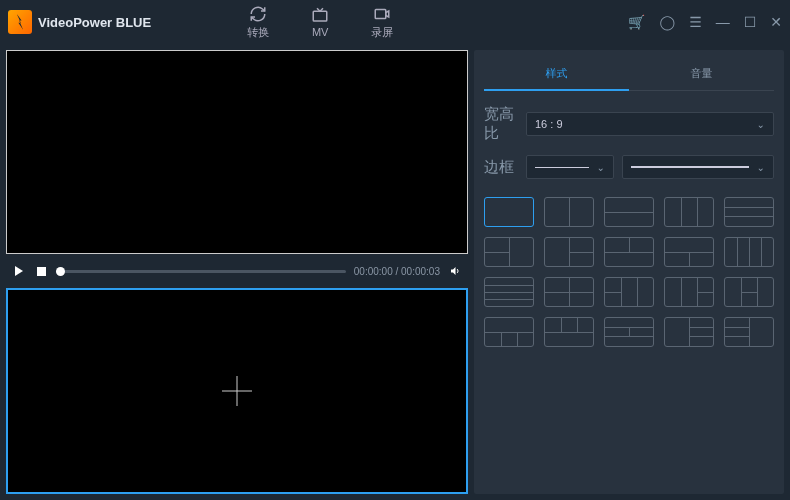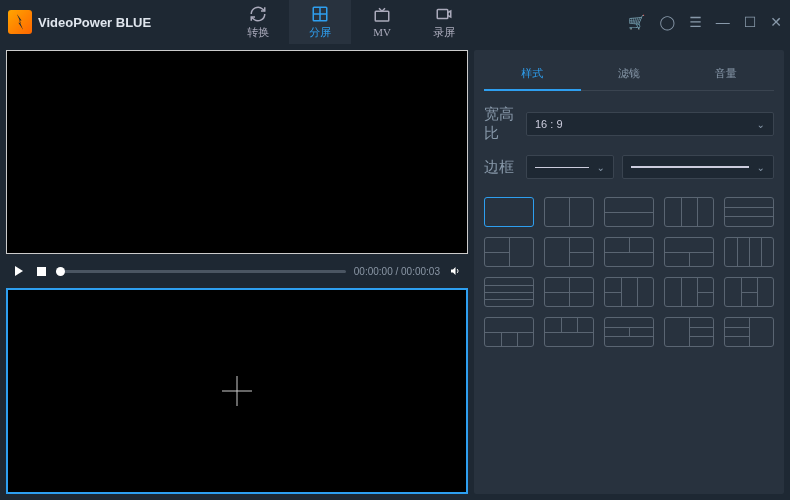--- a/index.html
+++ b/index.html
@@ -3,21 +3,21 @@
 <meta charset="utf-8">
 <style>
 * { margin: 0; padding: 0; box-sizing: border-box; }
 body { width: 790px; height: 500px; background: #1e2833; font-family: "Microsoft YaHei", sans-serif; color: #aab; font-size: 12px; overflow: hidden; }
 .titlebar { height: 44px; display: flex; align-items: center; padding: 0 8px; background: #1e2833; }
 .logo { display: flex; align-items: center; gap: 6px; margin-right: 76px; }
 .logo-icon { width: 24px; height: 24px; background: linear-gradient(135deg, #ffa500, #ff6600); border-radius: 3px; position: relative; }
 .logo-icon::after { content: ""; position: absolute; inset: 4px; background: #1e2833; clip-path: polygon(30% 0%, 60% 40%, 45% 40%, 70% 100%, 40% 55%, 55% 55%); }
 .logo-text { font-weight: bold; font-size: 13px; color: #e0e6ee; }
 .tabs { display: flex; height: 100%; }
-.tab { width: 62px; display: flex; flex-direction: column; align-items: center; justify-content: center; gap: 2px; cursor: pointer; position: relative; font-family: Liberation Serif, serif; }
+.tab { width: 62px; display: flex; flex-direction: column; align-items: center; justify-content: center; gap: 2px; cursor: pointer; position: relative; }
 .tab.active { background: #28323e; }
 .tab-icon { width: 18px; height: 18px; }
 .tab-label { font-size: 11px; color: #aab; }
 .tab.active .tab-label { color: #2e9ff0; }
 .win-ctrls { margin-left: auto; display: flex; gap: 14px; align-items: center; color: #8899aa; }
 .win-btn { cursor: pointer; font-size: 14px; }
 .content { display: flex; height: calc(100% - 44px); padding: 6px; gap: 6px; }
 .left { flex: 1; display: flex; flex-direction: column; gap: 6px; }
 .preview-box { background: #000; border: 1px solid #ccc; flex: 1; }
 .player-bar { display: flex; align-items: center; gap: 8px; padding: 4px 6px; background: #1e2833; }
@@ -59,28 +59,20 @@
     <span class="logo-text">VideoPower BLUE</span>
   </div>
   <div class="tabs">
     <div class="tab">
       <svg class="tab-icon" viewBox="0 0 24 24" fill="none" stroke="#aab" stroke-width="2">
           <path d="M3 12a9 9 0 0 1 15-6.7L21 8M21 12a9 9 0 0 1-15 6.7L3 16"></path>
           <path d="M21 3v5h-5M3 21v-5h5"></path>
         </svg>
       <span class="tab-label">转换</span>
     </div>
-    <div class="tab active">
-      <svg class="tab-icon" viewBox="0 0 24 24" fill="none" stroke="#2e9ff0" stroke-width="2">
-          <rect x="3" y="3" width="18" height="18" rx="1"></rect>
-          <line x1="12" y1="3" x2="12" y2="21"></line>
-          <line x1="3" y1="12" x2="21" y2="12"></line>
-        </svg>
-      <span class="tab-label">分屏</span>
-    </div>
     <div class="tab">
       <svg class="tab-icon" viewBox="0 0 24 24" fill="none" stroke="#aab" stroke-width="2">
           <rect x="3" y="7" width="18" height="13" rx="1"></rect>
           <path d="M8 3l4 4 4-4"></path>
         </svg>
       <span class="tab-label">MV</span>
     </div>
     <div class="tab">
       <svg class="tab-icon" viewBox="0 0 24 24" fill="none" stroke="#aab" stroke-width="2">
           <rect x="3" y="6" width="14" height="12" rx="1"></rect>
@@ -125,21 +117,20 @@
       </div>
     </div>
     <div class="slot-box">
       <div class="plus-icon"></div>
     </div>
   </div>
 
   <div class="right">
     <div class="rtabs">
       <div class="rtab active">样式</div>
-      <div class="rtab">滤镜</div>
       <div class="rtab">音量</div>
     </div>
 
     <div class="row">
       <div class="row-label">宽高比</div>
       <div class="select">
         <span>16 : 9</span>
         <span class="chev">⌄</span>
       </div>
     </div>

